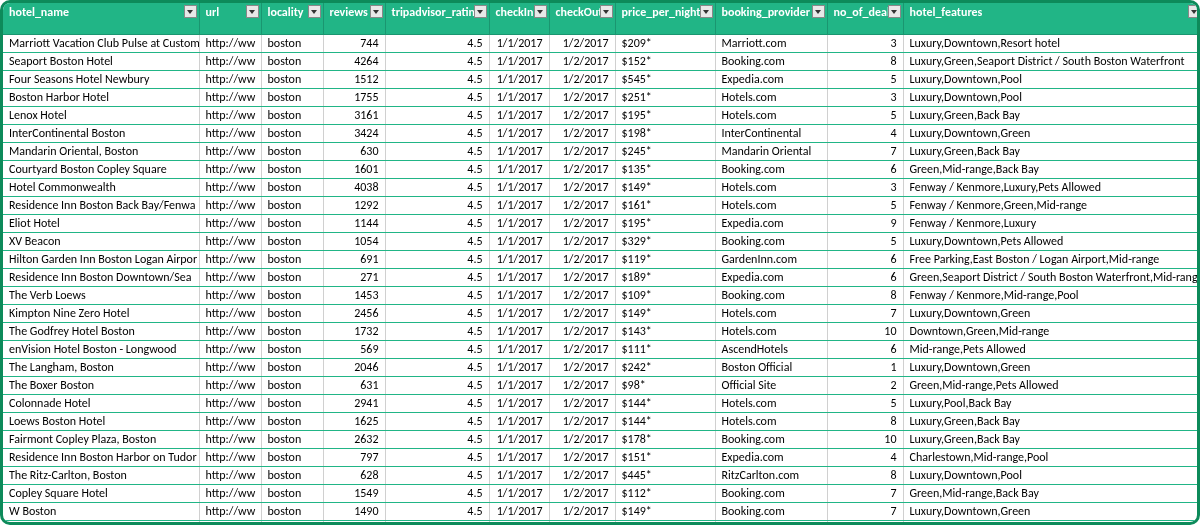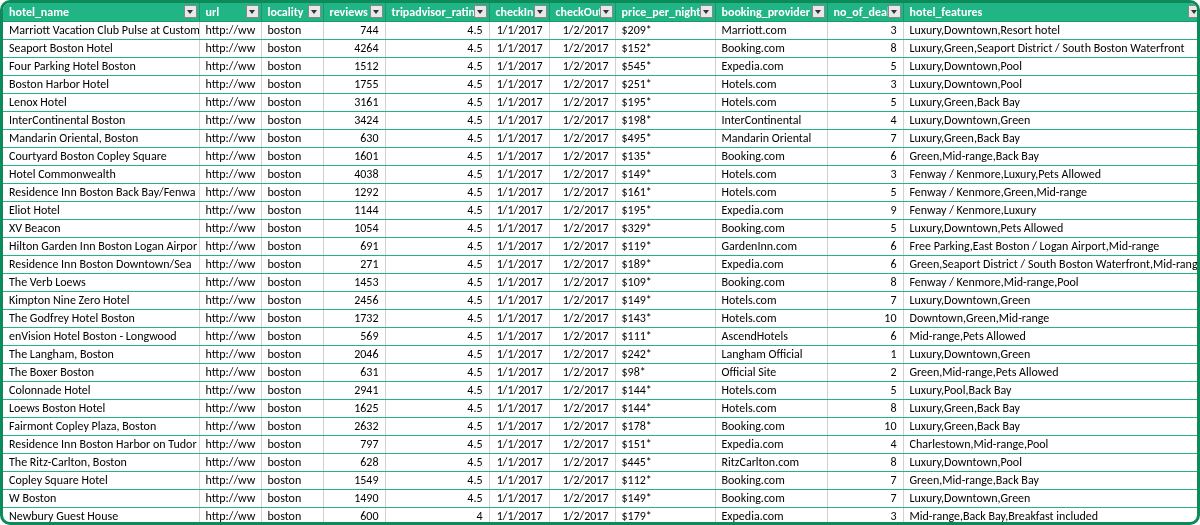--- a/index.html
+++ b/index.html
@@ -22,21 +22,21 @@
   table {
     border-collapse: collapse;
     width: 100%;
     table-layout: fixed;
   }
   thead th {
     background: #21b586;
     color: #fff;
     font-weight: bold;
     text-align: left;
-    padding: 2px 4px 2px 6px;
+    padding: 2px 4px 15px 6px;
     border-right: 1px solid #1a9670;
     border-bottom: 1px solid #1a9670;
     position: relative;
     white-space: nowrap;
     overflow: hidden;
     height: 18px;
   }
   thead th .arrow {
     position: absolute;
     right: 2px;
@@ -133,21 +133,21 @@
           <td class="num">4264</td>
           <td class="num">4.5</td>
           <td class="num">1/1/2017</td>
           <td class="num">1/2/2017</td>
           <td>$152*</td>
           <td>Booking.com</td>
           <td class="num">8</td>
           <td>Luxury,Green,Seaport District / South Boston Waterfront</td>
         </tr>
         <tr>
-          <td>Four Parking Hotel Boston</td>
+          <td>Four Seasons Hotel Newbury</td>
           <td>http://ww</td>
           <td>boston</td>
           <td class="num">1512</td>
           <td class="num">4.5</td>
           <td class="num">1/1/2017</td>
           <td class="num">1/2/2017</td>
           <td>$545*</td>
           <td>Expedia.com</td>
           <td class="num">5</td>
           <td>Luxury,Downtown,Pool</td>
@@ -192,21 +192,21 @@
           <td>Luxury,Downtown,Green</td>
         </tr>
         <tr>
           <td>Mandarin Oriental, Boston</td>
           <td>http://ww</td>
           <td>boston</td>
           <td class="num">630</td>
           <td class="num">4.5</td>
           <td class="num">1/1/2017</td>
           <td class="num">1/2/2017</td>
-          <td>$495*</td>
+          <td>$245*</td>
           <td>Mandarin Oriental</td>
           <td class="num">7</td>
           <td>Luxury,Green,Back Bay</td>
         </tr>
         <tr>
           <td>Courtyard Boston Copley Square</td>
           <td>http://ww</td>
           <td>boston</td>
           <td class="num">1601</td>
           <td class="num">4.5</td>
@@ -349,21 +349,21 @@
         </tr>
         <tr>
           <td>The Langham, Boston</td>
           <td>http://ww</td>
           <td>boston</td>
           <td class="num">2046</td>
           <td class="num">4.5</td>
           <td class="num">1/1/2017</td>
           <td class="num">1/2/2017</td>
           <td>$242*</td>
-          <td>Langham Official</td>
+          <td>Boston Official</td>
           <td class="num">1</td>
           <td>Luxury,Downtown,Green</td>
         </tr>
         <tr>
           <td>The Boxer Boston</td>
           <td>http://ww</td>
           <td>boston</td>
           <td class="num">631</td>
           <td class="num">4.5</td>
           <td class="num">1/1/2017</td>

